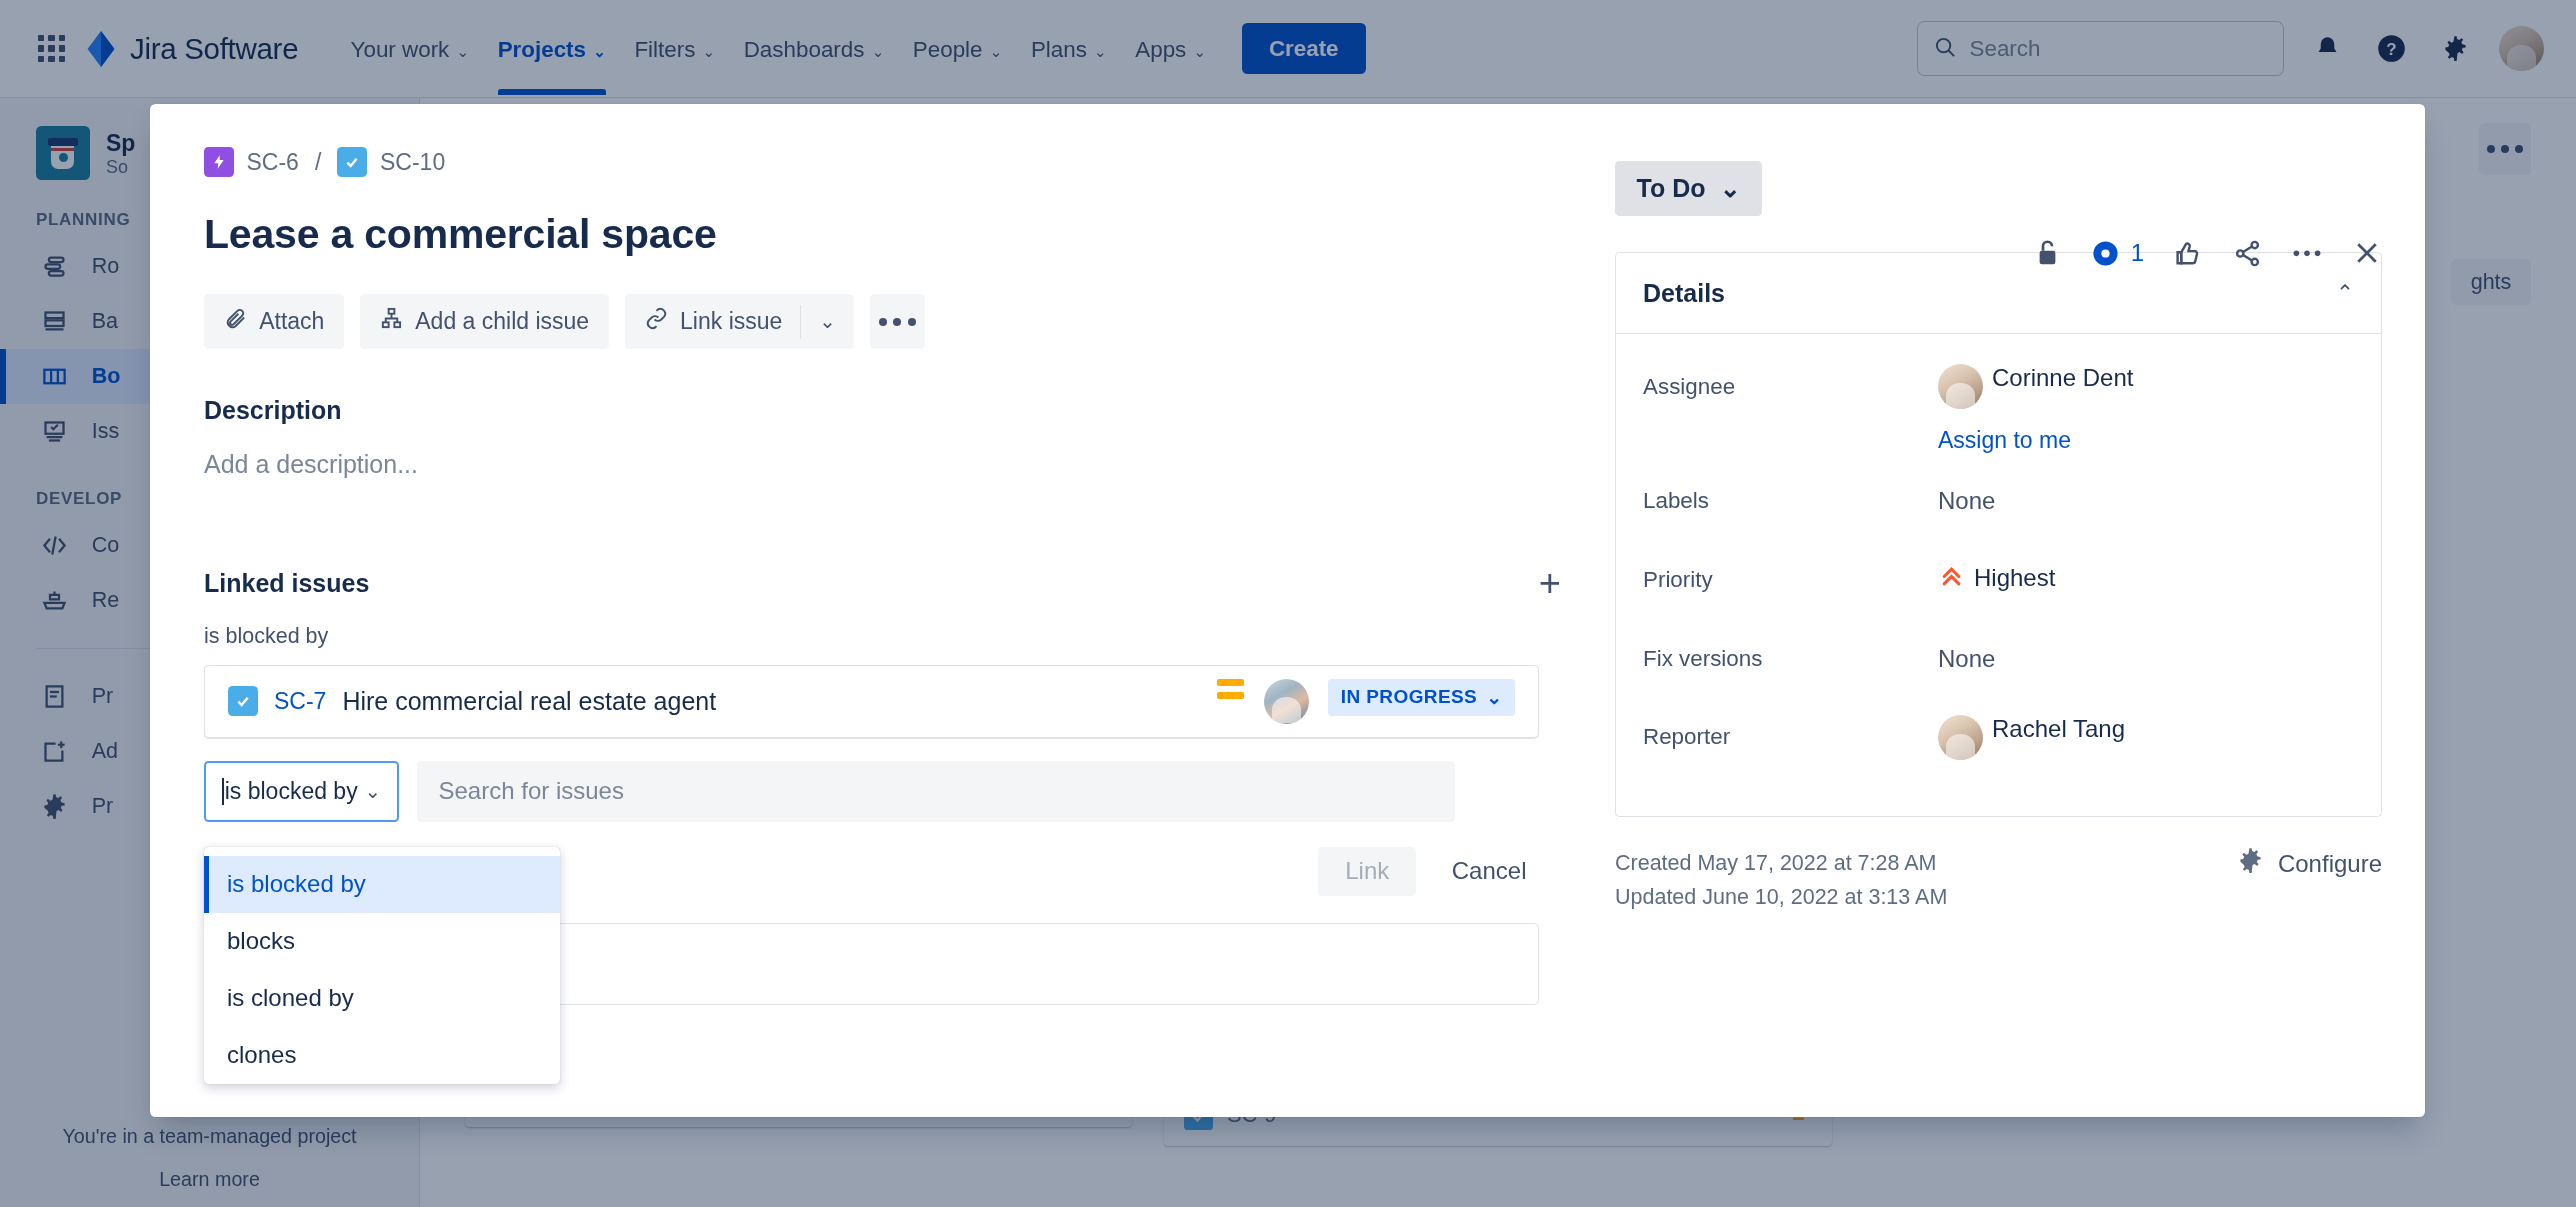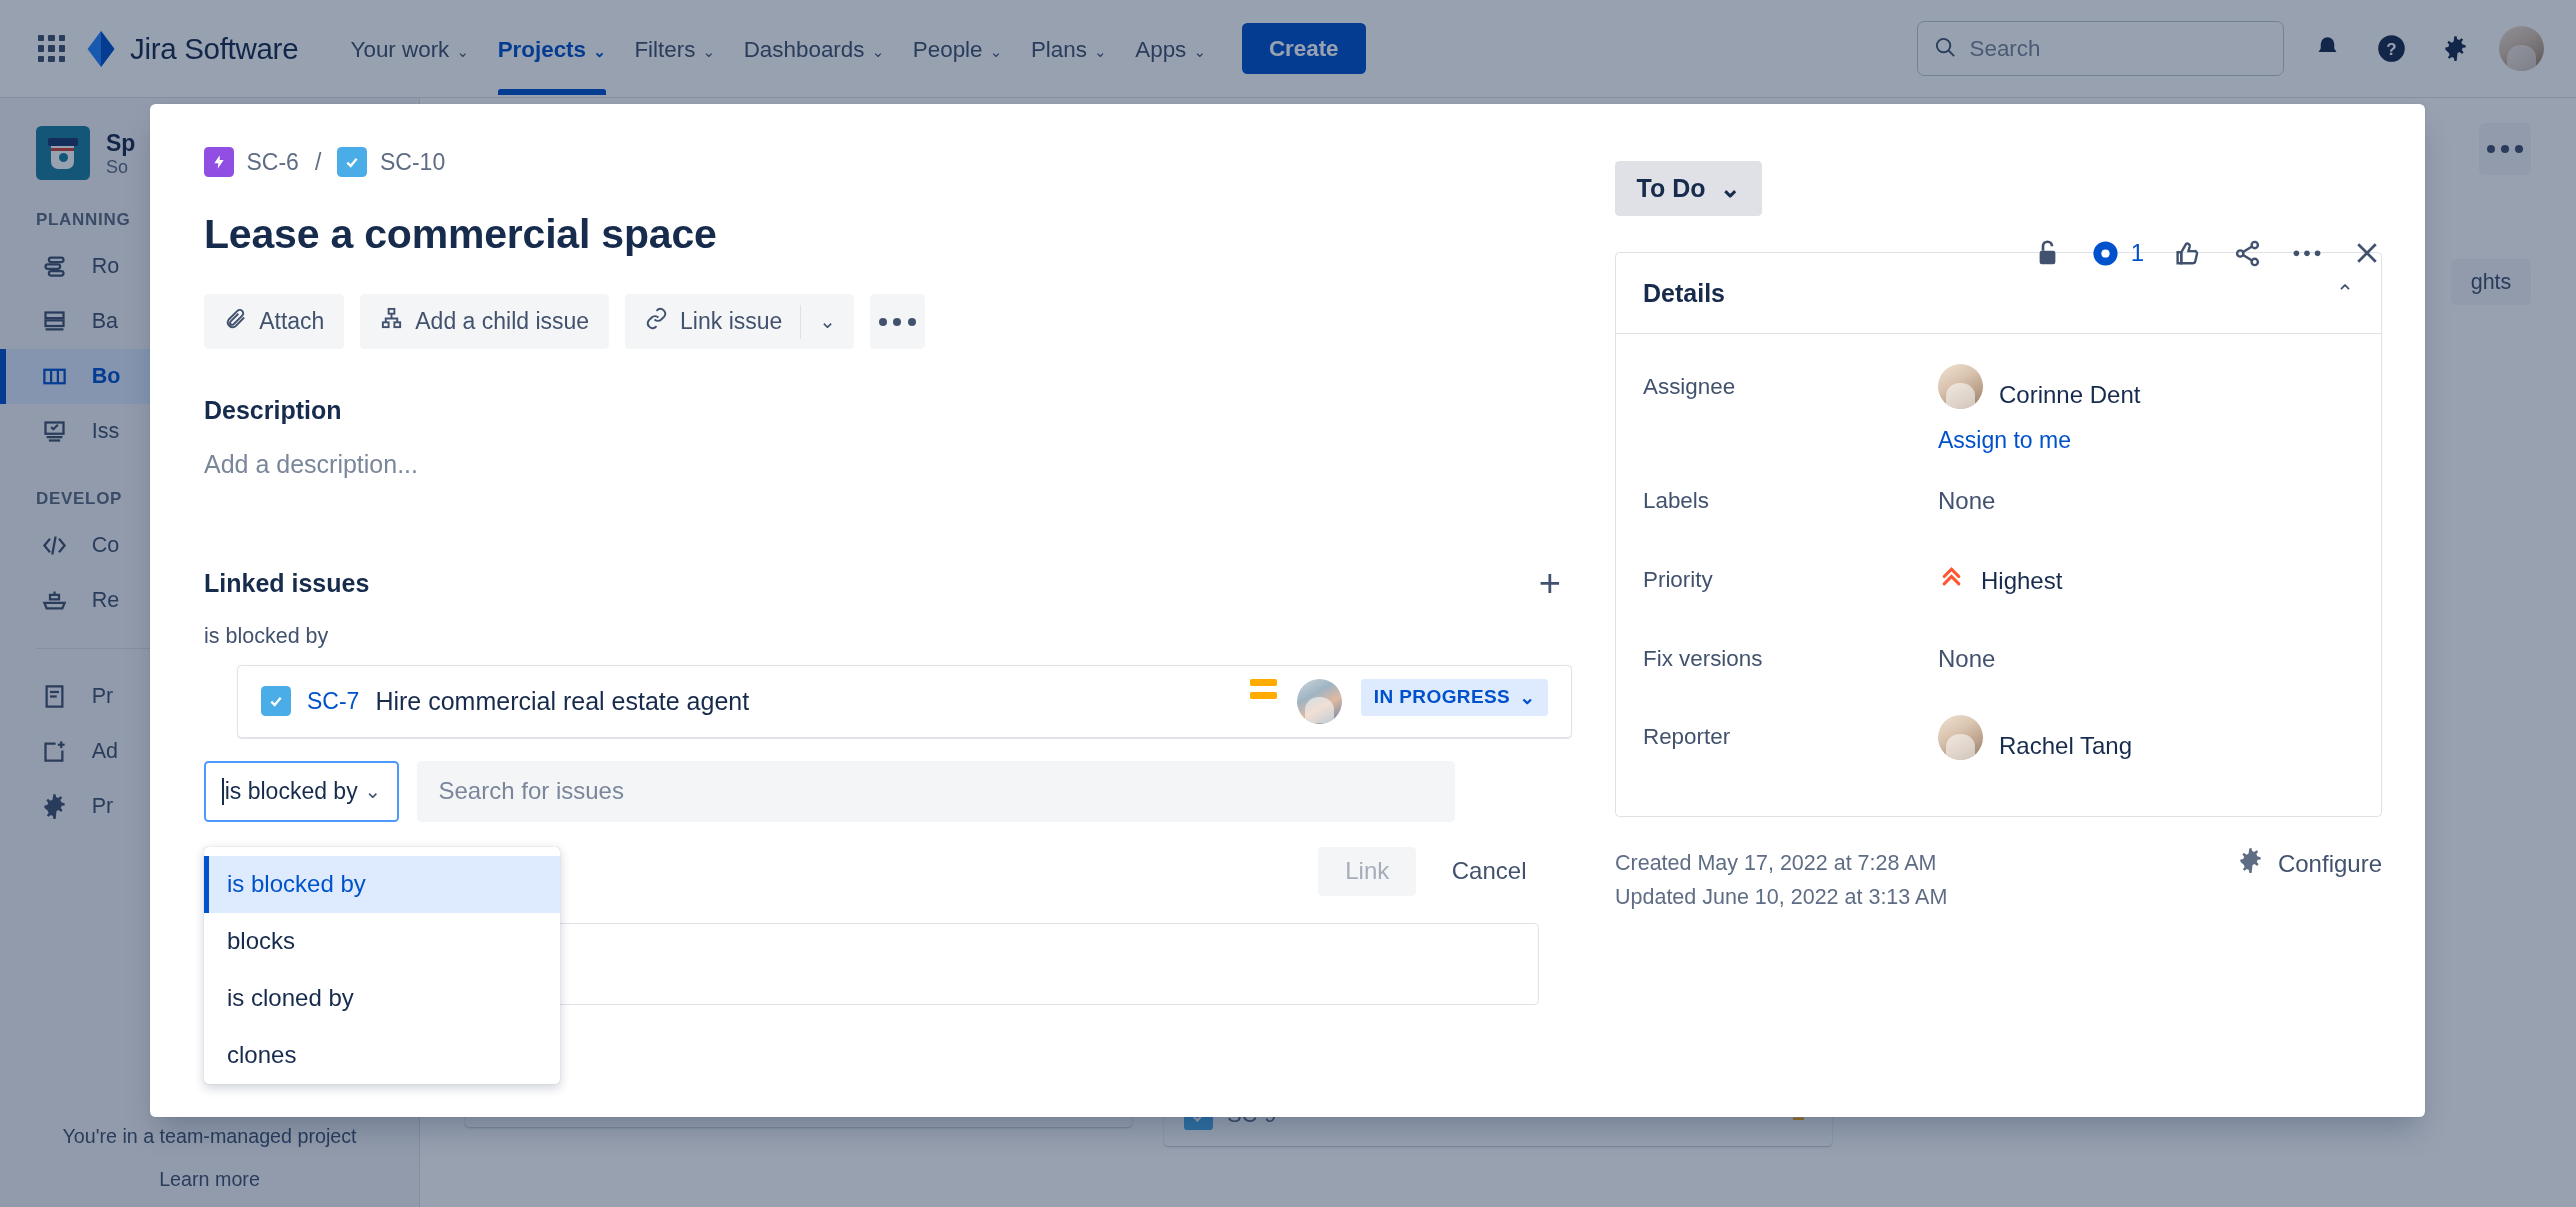--- a/index.html
+++ b/index.html
@@ -160,21 +160,21 @@
   .sec-h { font-size:25px; font-weight:600; color:#172b4d; margin-top: 47px; }
   .desc-ph { font-size:25px; color:#7a869a; margin-top: 25px; }
 
   .linked-head { display:flex; align-items:center; margin-top: 85px;}
   .linked-head .plus { margin-left:auto; font-size:38px; color:#42526e; line-height:1; font-weight:300;}
   .link-type-lbl { font-size:21.5px; color:#42526e; margin-top: 21.5px; }
 
   .linked-card {
     margin-top: 16px; height: 73px; border:0.9px solid #dfe1e6; border-radius:4.5px;
     box-shadow: 0 0.9px 0.9px rgba(9,30,66,0.13);
-    display:flex; align-items:center; gap: 16px; padding: 0 23px; width: 1335px; margin-left: 33px;
+    display:flex; align-items:center; gap: 16px; padding: 0 23px; width: 1335px;
   }
   .lc-key { font-size:23px; color:#0052cc; font-weight:500;}
   .lc-sum { font-size:25px; color:#172b4d; }
   .lc-right { margin-left:auto; display:flex; align-items:flex-start; gap: 19.7px; }
   .prio-med { width:27px; display:flex; flex-direction:column; gap:6.3px; }
   .prio-med i { display:block; height:7.2px; border-radius:1.8px; background:#ffab00;}
   .status-chip {
     background:#deebff; color:#0052cc; font-size:19px; font-weight:700; letter-spacing:0.4px;
     border-radius:3.6px; padding: 7.2px 12.5px; display:flex; align-items:center; gap:9px;
   }
@@ -211,21 +211,21 @@
     background:#dfe1e6; border-radius:4.5px; height:55px; display:inline-flex; align-items:center; gap:14.3px;
     padding: 0 21.5px; font-size:25px; font-weight:600; color:#172b4d;
   }
   .details-card { border:0.9px solid #dfe1e6; border-radius:4.5px; margin-top: 36px; }
   .details-head { height: 81px; display:flex; align-items:center; padding: 0 27px; border-bottom:0.9px solid #dfe1e6;}
   .details-title { font-size:25px; font-weight:600; color:#172b4d; }
   .details-head .chev { margin-left:auto; color:#42526e; font-size:21.5px;}
   .details-body { padding: 23px 27px 30px 27px; }
   .drow { display:flex; align-items:center; min-height: 59px; margin-bottom: 19.7px;}
   .dlabel { width: 295px; font-size:22.4px; color:#42526e; flex:none;}
-  .dval { font-size:24px; color:#172b4d; display:flex; align-items:flex-end; gap:16px;}
+  .dval { font-size:24px; color:#172b4d; display:flex; align-items:flex-start; gap:9px;}
   .dval.none { color:#42526e; }
   .assign-link { color:#0052cc; font-size:23px; margin-left: 295px; margin-top: -9px; margin-bottom: 18px;}
   .meta { display:flex; align-items:flex-start; padding: 30px 0 0 0;}
   .meta-dates div { font-size:21.5px; color:#5e6c84; line-height:1.55;}
   .meta-conf { margin-left:auto; display:flex; align-items:center; gap:14.3px; font-size:24px; color:#42526e;}
 </style>
 </head>
 <body>
 
 <div id="app-background">

